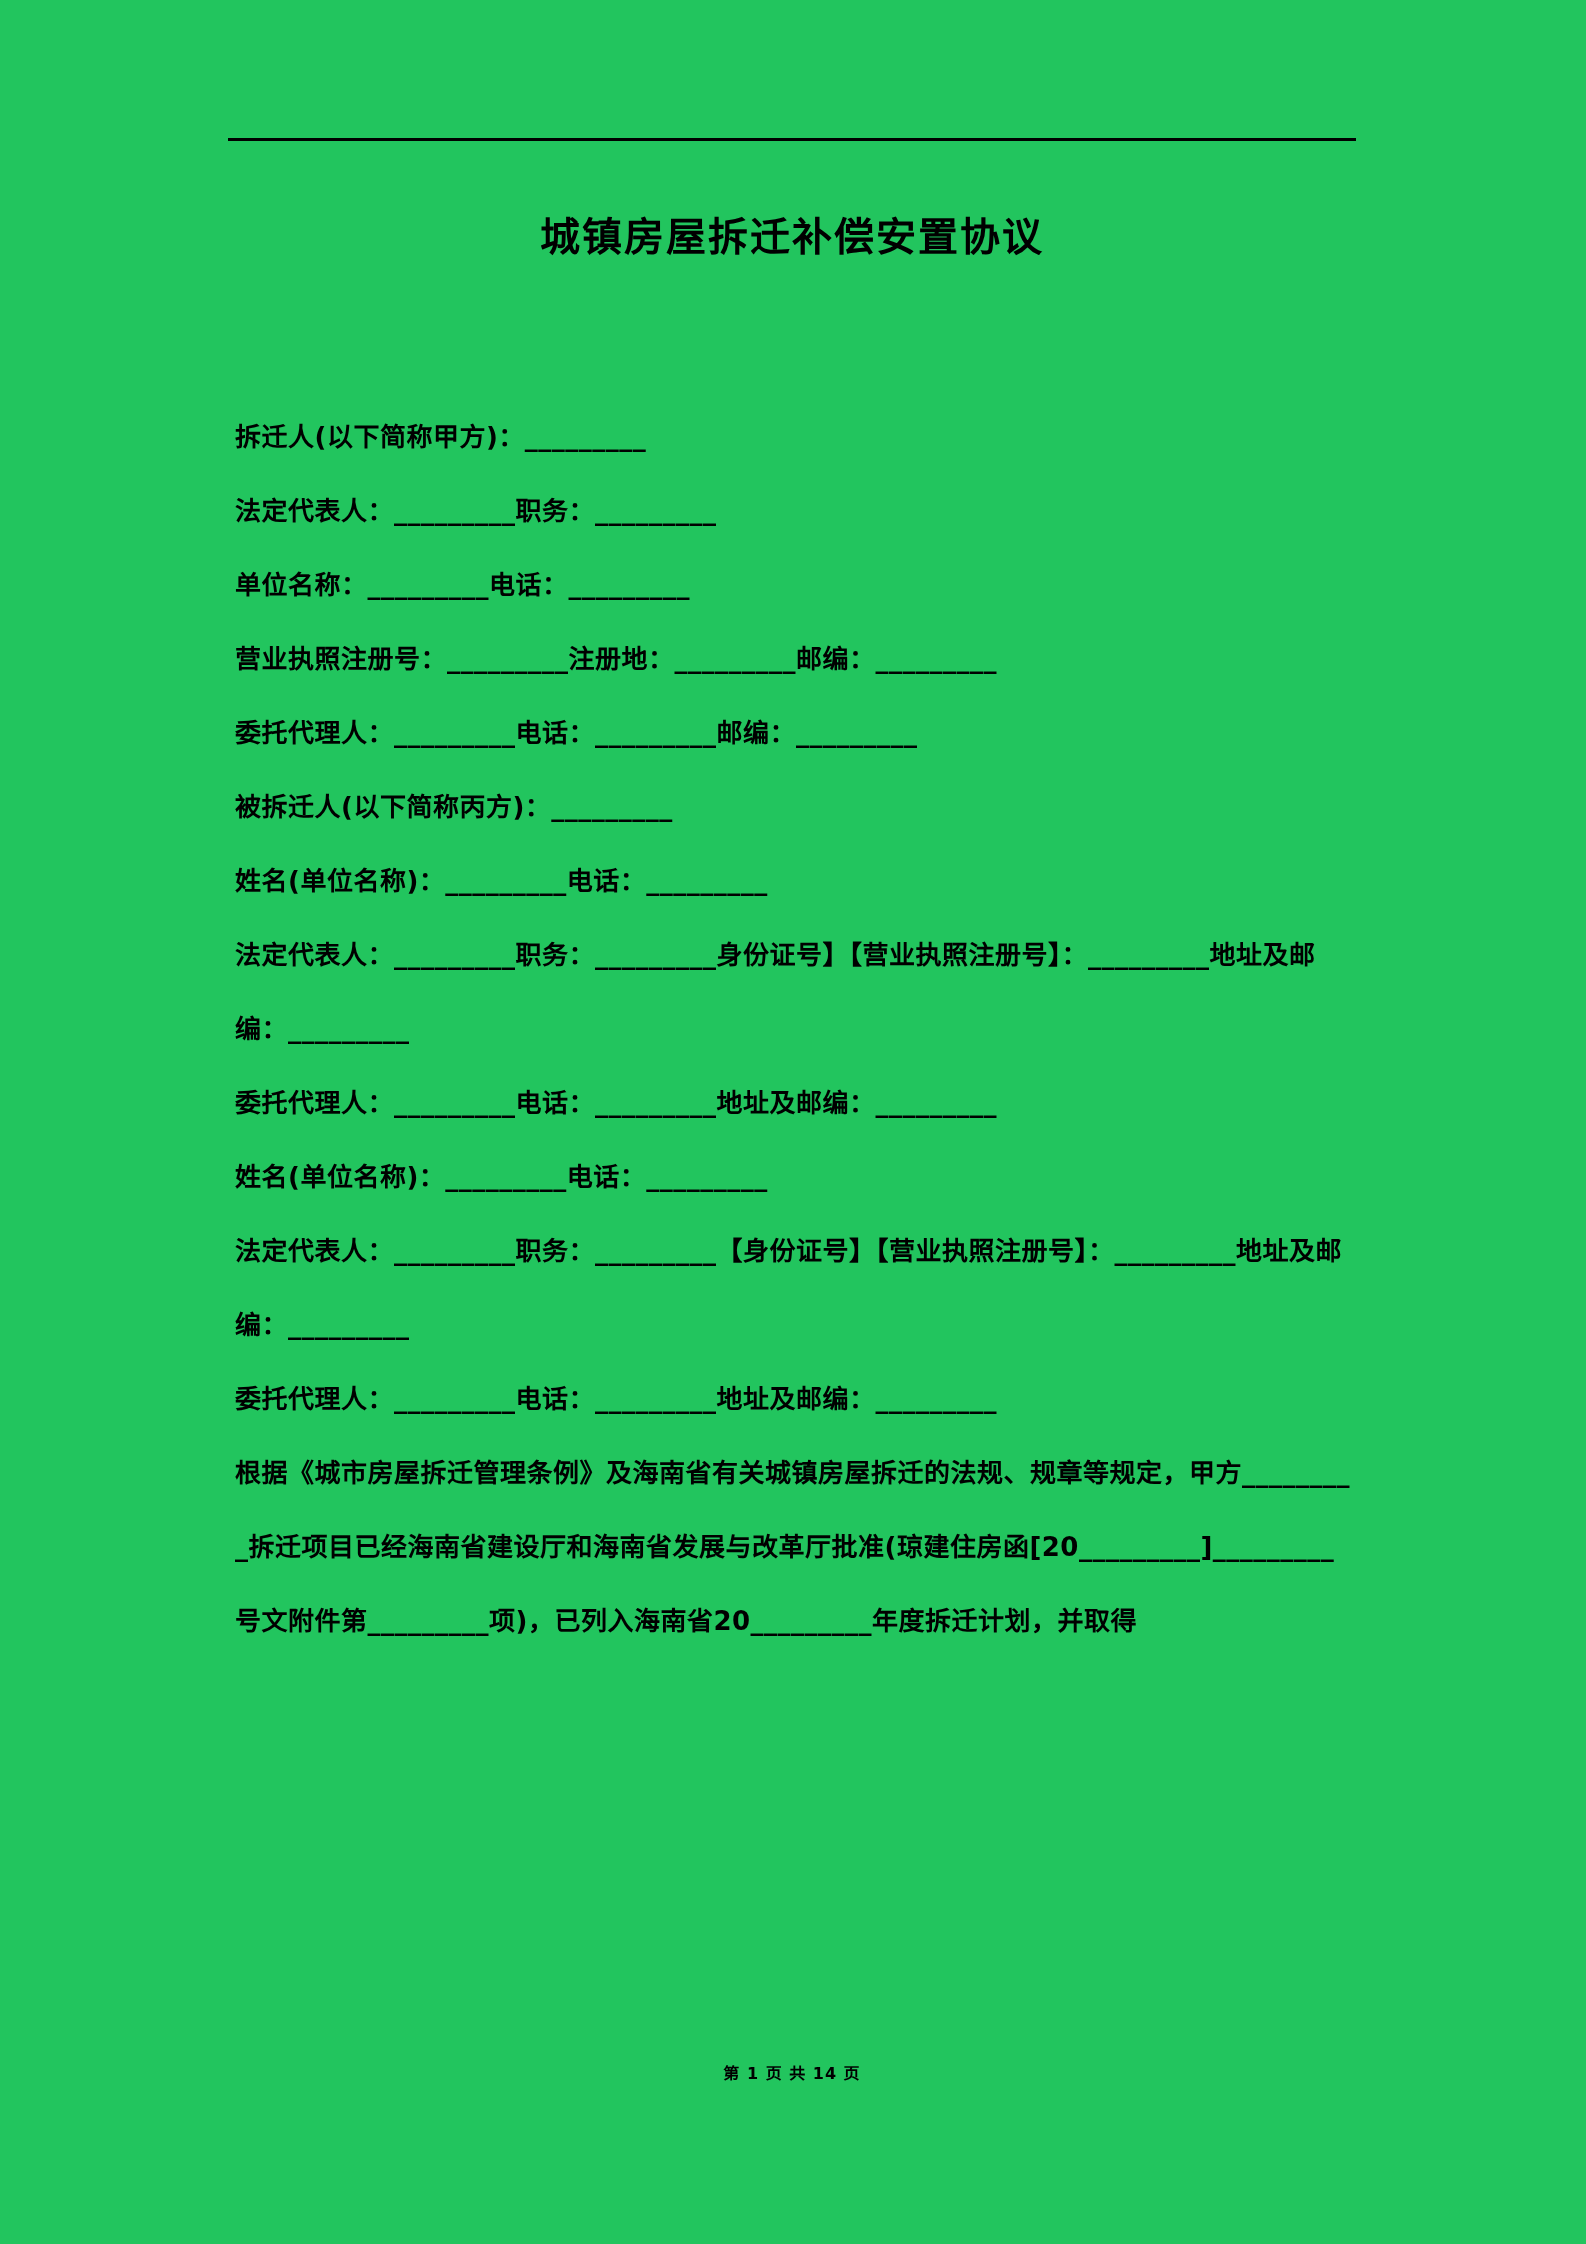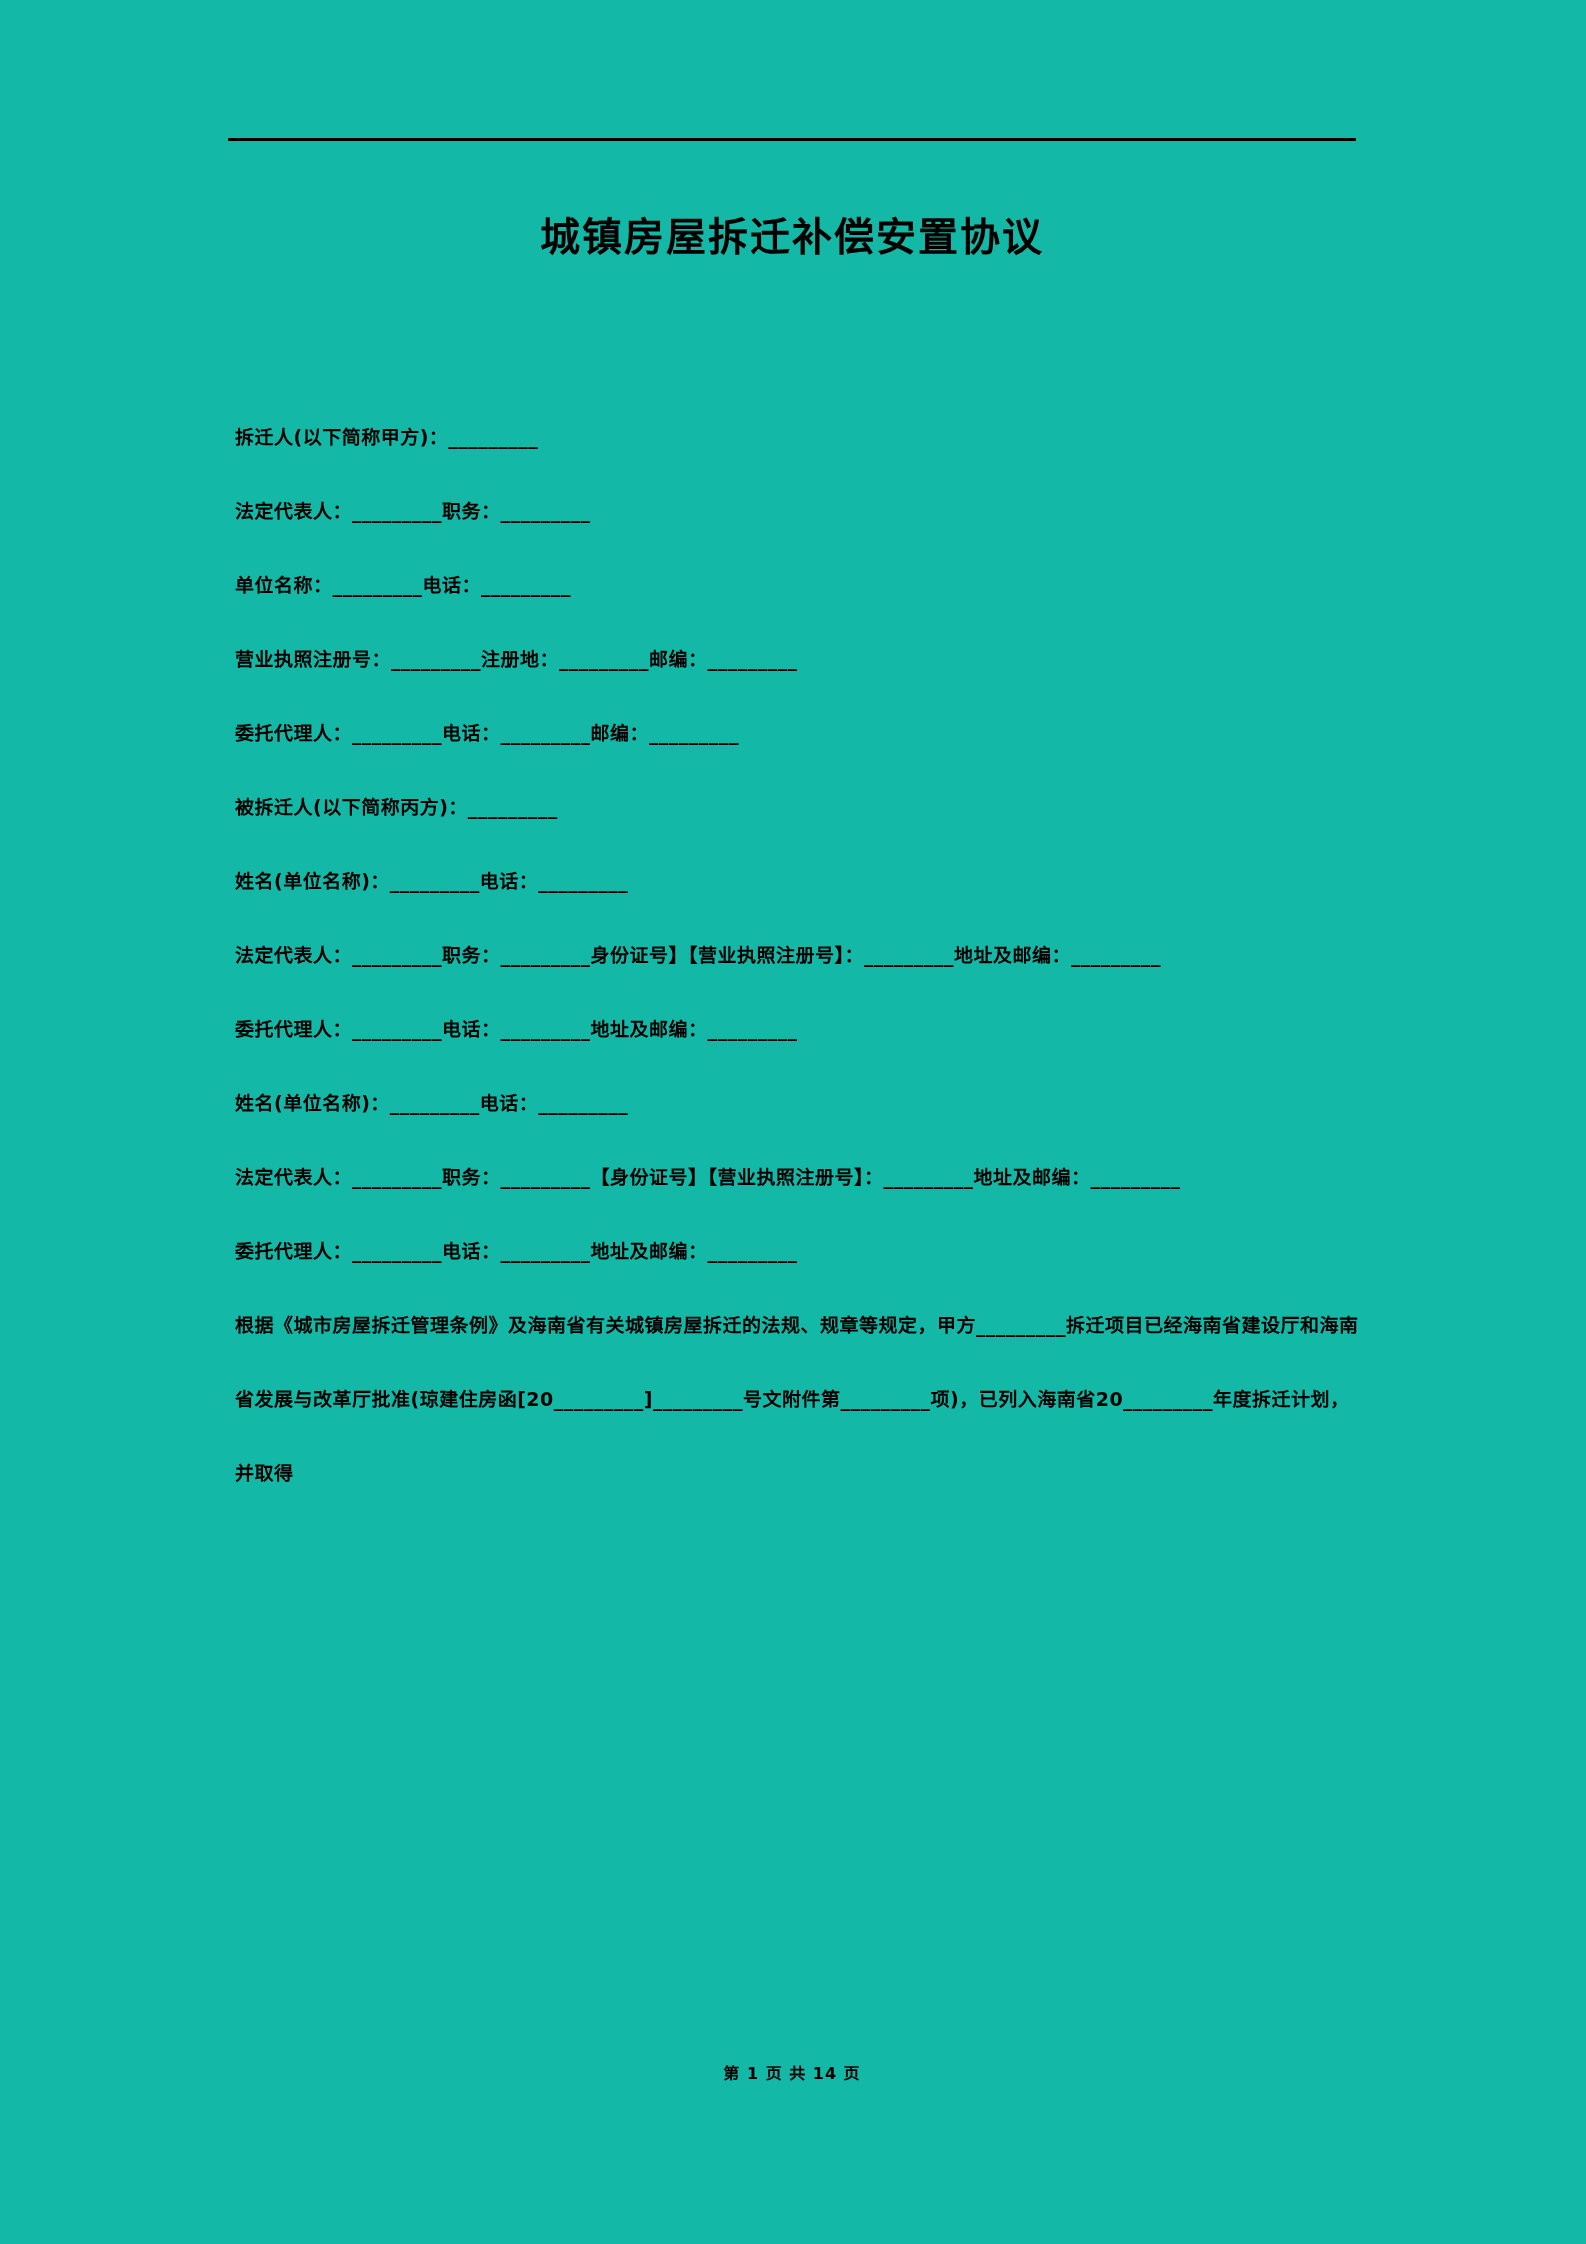--- a/index.html
+++ b/index.html
@@ -7,21 +7,21 @@
     padding: 0;
     background: #ffffff;
   }
   body {
     font-family: "DejaVu Sans", "Liberation Sans", sans-serif;
   }
   .page {
     position: relative;
     width: 1586px;
     height: 2244px;
-    background: #14b8a6;
+    background: #22c55e;
     box-sizing: border-box;
     padding: 16px;
     overflow: hidden;
   }
   .top-rule {
     position: absolute;
     left: 228px;
     top: 138px;
     width: 1128px;
     height: 0;
@@ -38,21 +38,21 @@
     letter-spacing: 2px;
     color: #000000;
   }
   .body-block {
     position: absolute;
     left: 235px;
     top: 400px;
     width: 1125px;
   }
   .para {
-    font-size: 19px;
+    font-size: 26px;
     font-weight: bold;
     color: #000000;
     line-height: 74px;
     letter-spacing: 0.5px;
     white-space: pre-wrap;
     word-break: break-all;
   }
   .footer {
     position: absolute;
     left: 228px;

